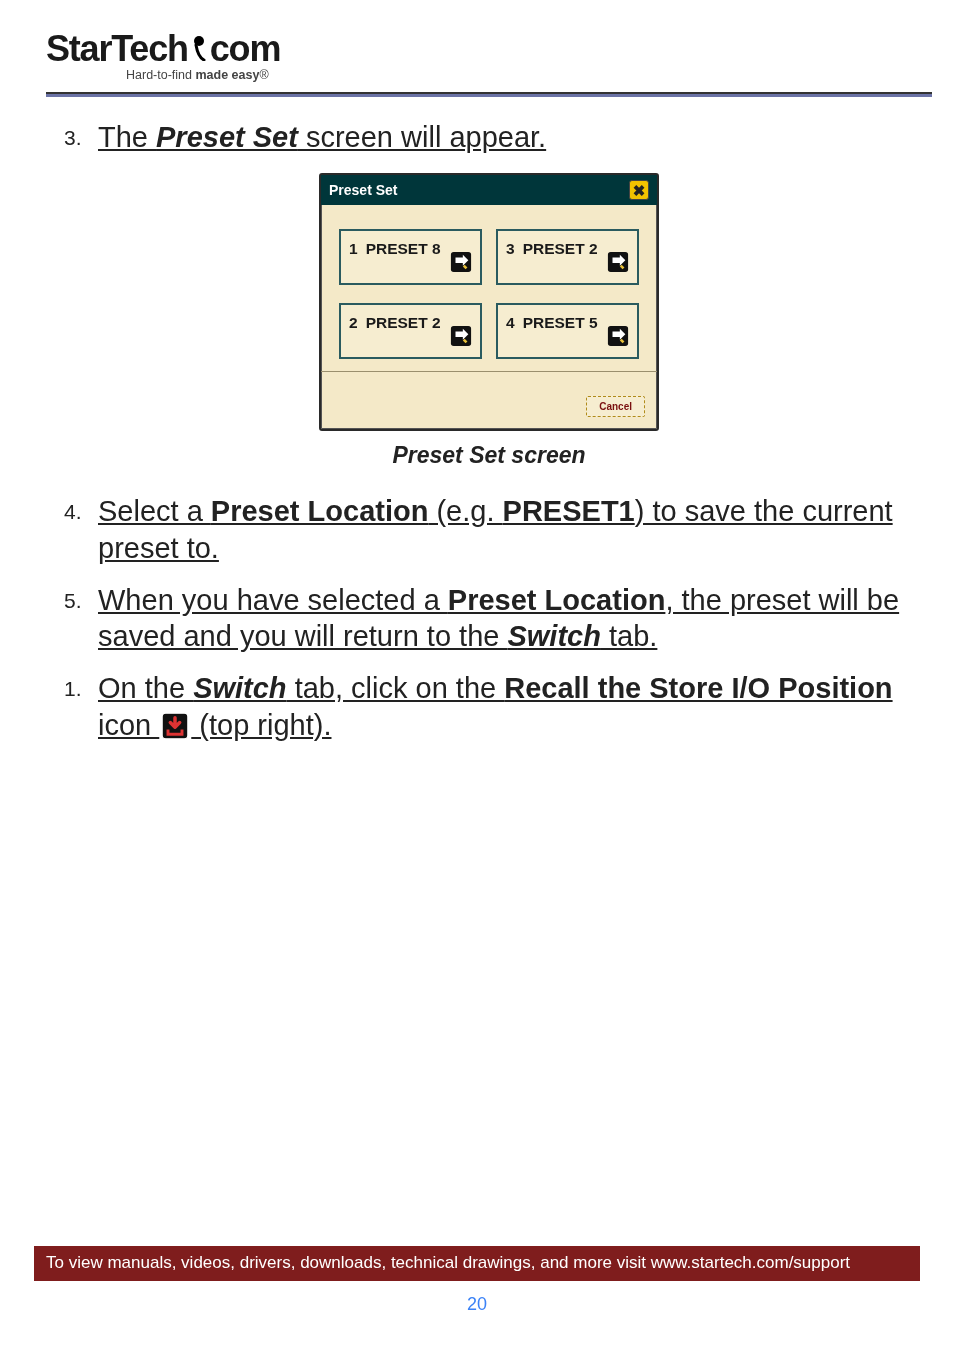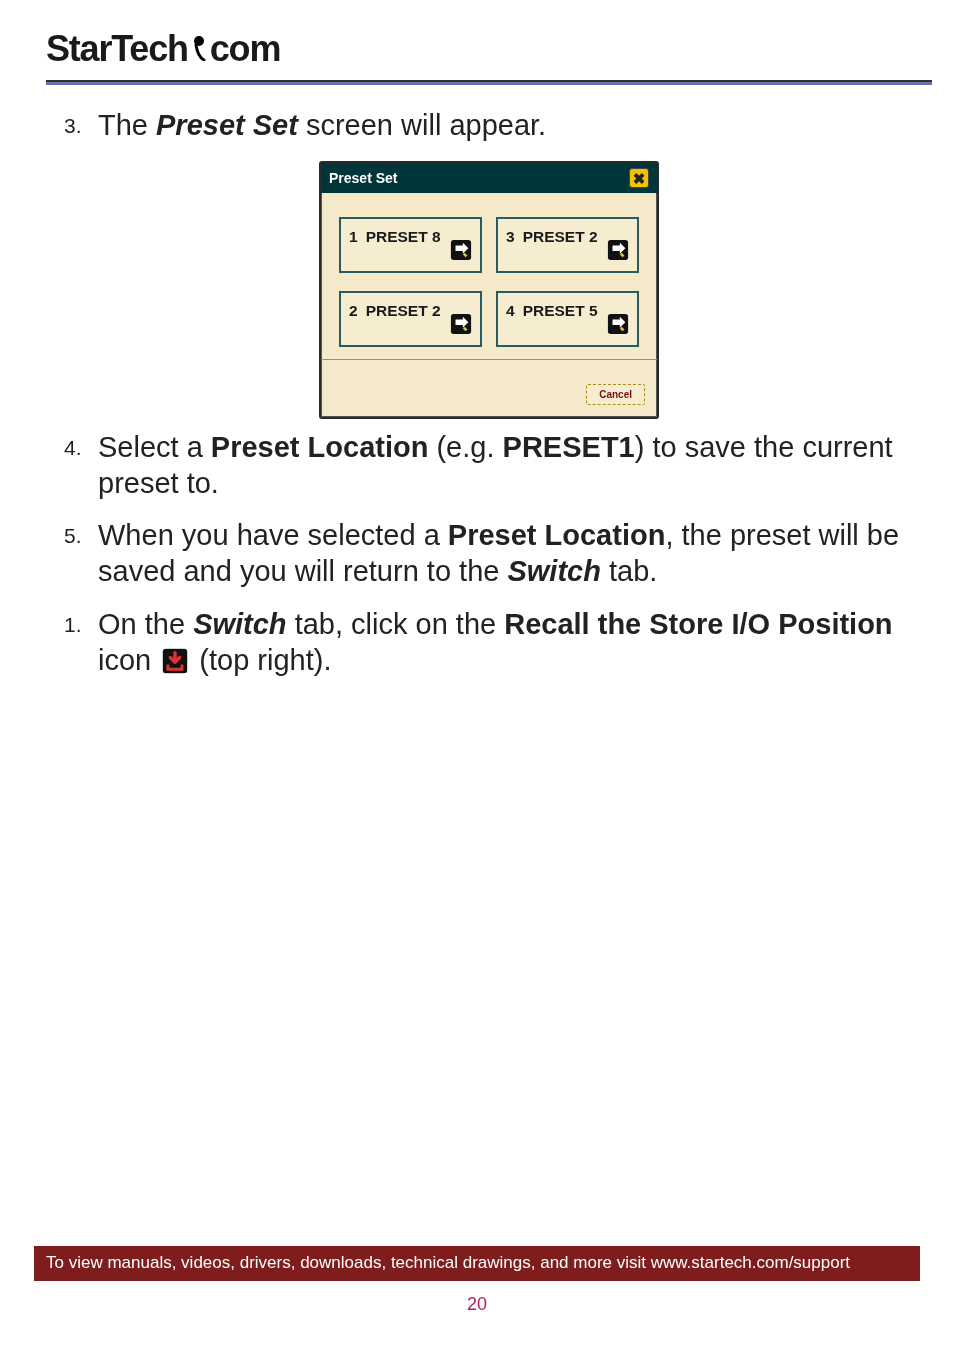--- a/index.html
+++ b/index.html
@@ -9,54 +9,57 @@
   .logo-text { font-family: Arial, sans-serif; font-size: 36px; font-weight: 700; letter-spacing: -1.2px; display: flex; align-items: baseline; }
   .logo-text .dot { padding: 0 2px; }
   .logo-text svg { display: inline-block; }
   .tagline { font-size: 12.5px; color: #444; margin-top: -2px; margin-left: 80px; }
   .tagline .bold { font-weight: 700; }
   .rule { height: 5px; width: 100%; background: linear-gradient(#333 0 2px, #6b73a6 2px 5px); margin: 10px 0 22px 0; }
   .content { padding: 0 18px; font-size: 29px; line-height: 1.25; color: #222; }
   ol.main { list-style: none; }
   ol.main > li { display: flex; margin-bottom: 16px; }
   ol.main > li > .num { width: 34px; flex: 0 0 34px; font-size: 21px; padding-top: 6px; }
-  ol.main > li > .body { flex: 1; }
+  ol.main > li > .body { flex: 1; text-decoration: underline; }
   .bi { font-weight: 700; font-style: italic; }
   .b { font-weight: 700; margin-top: 8px; }
   .screenshot-wrap { display: flex; justify-content: center; margin: 18px 0 10px 0; }
   .dialog { width: 340px; background: #f4e9c8; border: 2px solid #2a2a2a; border-radius: 3px; box-shadow: 0 0 0 1px #555 inset; }
   .dlg-title { background: #00363a; color: #fff; font-size: 14px; font-weight: 700; padding: 5px 8px; display: flex; justify-content: space-between; align-items: center; }
   .dlg-close { width: 20px; height: 20px; background: #f2c200; border: 1px solid #444; border-radius: 3px; color: #222; font-size: 15px; font-weight: 800; display: flex; align-items: center; justify-content: center; line-height: 1; }
   .dlg-body { padding: 24px 18px 12px 18px; display: grid; grid-template-columns: 1fr 1fr; gap: 18px 14px; }
   .preset-btn { border: 2px solid #2a5b5f; background: #f6edd0; padding: 8px 8px 6px 8px; font-size: 15.5px; font-weight: 700; color: #1a1a1a; display: flex; align-items: flex-start; justify-content: space-between; cursor: pointer; height: 56px; }
   .preset-btn .lbl { display: flex; gap: 8px; }
   .preset-btn .mini { align-self: flex-end; }
   .mini-icon { width: 22px; height: 22px; display: inline-block; }
   .dlg-footer { border-top: 1px solid #9a8f6e; padding: 10px 12px; text-align: right; }
   .cancel-btn { border: 1.5px dashed #b08b1a; background: #f6edd0; color: #7a1010; font-weight: 700; font-size: 10px; padding: 4px 12px; cursor: pointer; border-radius: 2px; }
   .caption { text-align: center; font-style: italic; font-weight: 700; font-size: 23px; margin: 8px 0 24px 0; }
   h2.section { font-size: 38px; font-weight: 700; margin: 14px 0 14px 0; color: #111; }
   .inline-icon { width: 28px; height: 28px; display: inline-block; vertical-align: -5px; margin: 0 2px; }
   .footer-bar { position: absolute; left: 34px; right: 34px; bottom: 64px; background: #7f1d1d; color: #fff; font-size: 17px; padding: 7px 12px 8px 12px; text-align: left; }
-  .page-num { position: absolute; left: 0; right: 0; bottom: 30px; text-align: center; font-size: 18px; color: #be185d; }
+  .page-num { position: absolute; left: 0; right: 0; bottom: 30px; text-align: center; font-size: 18px; color: #3b82f6; }
 </style>
 </head>
 <body>
 
 <div class="page">
   <div class="logo-block">
     <div class="logo-text">
       <span>StarTech</span>
       <span class="dot">
         <svg width="18" height="28" viewBox="0 0 18 28">
             <circle cx="9" cy="8" r="5" fill="#000"></circle>
             <path d="M6 12 Q8 24 14 27" stroke="#000" stroke-width="3" fill="none" stroke-linecap="round"></path>
           </svg>
       </span>
       <span>com</span>
+    </div>
+    <div class="tagline">
+      <span>Hard-to-find </span><span class="bold">made easy</span><span>®</span>
     </div>
   </div>
 
   <div class="rule"></div>
 
   <div class="content">
     <ol class="main" id="steps-a">
         <li>
           <span class="num">3.</span>
           <span class="body">The <span class="bi">Preset Set</span> screen will appear.</span>
@@ -114,20 +117,21 @@
                     <path d="M16 15 L19 18 L17 20 L14 17 Z" fill="#e8c13a"></path>
                   </svg></span></span>
             </div>
           </div>
         <div class="dlg-footer">
           <button class="cancel-btn">Cancel</button>
         </div>
       </div>
     </div>
 
+    <div class="caption">Preset Set screen</div>
 
     <ol class="main" id="steps-b">
         <li>
           <span class="num">4.</span>
           <span class="body">Select a <span class="b">Preset Location</span> (e.g. <span class="b">PRESET1</span>) to save the current preset to.</span>
         </li>
         <li>
           <span class="num">5.</span>
           <span class="body">When you have selected a <span class="b">Preset Location</span>, the preset will be saved and you will return to the <span class="bi">Switch</span> tab.</span>
         </li>

